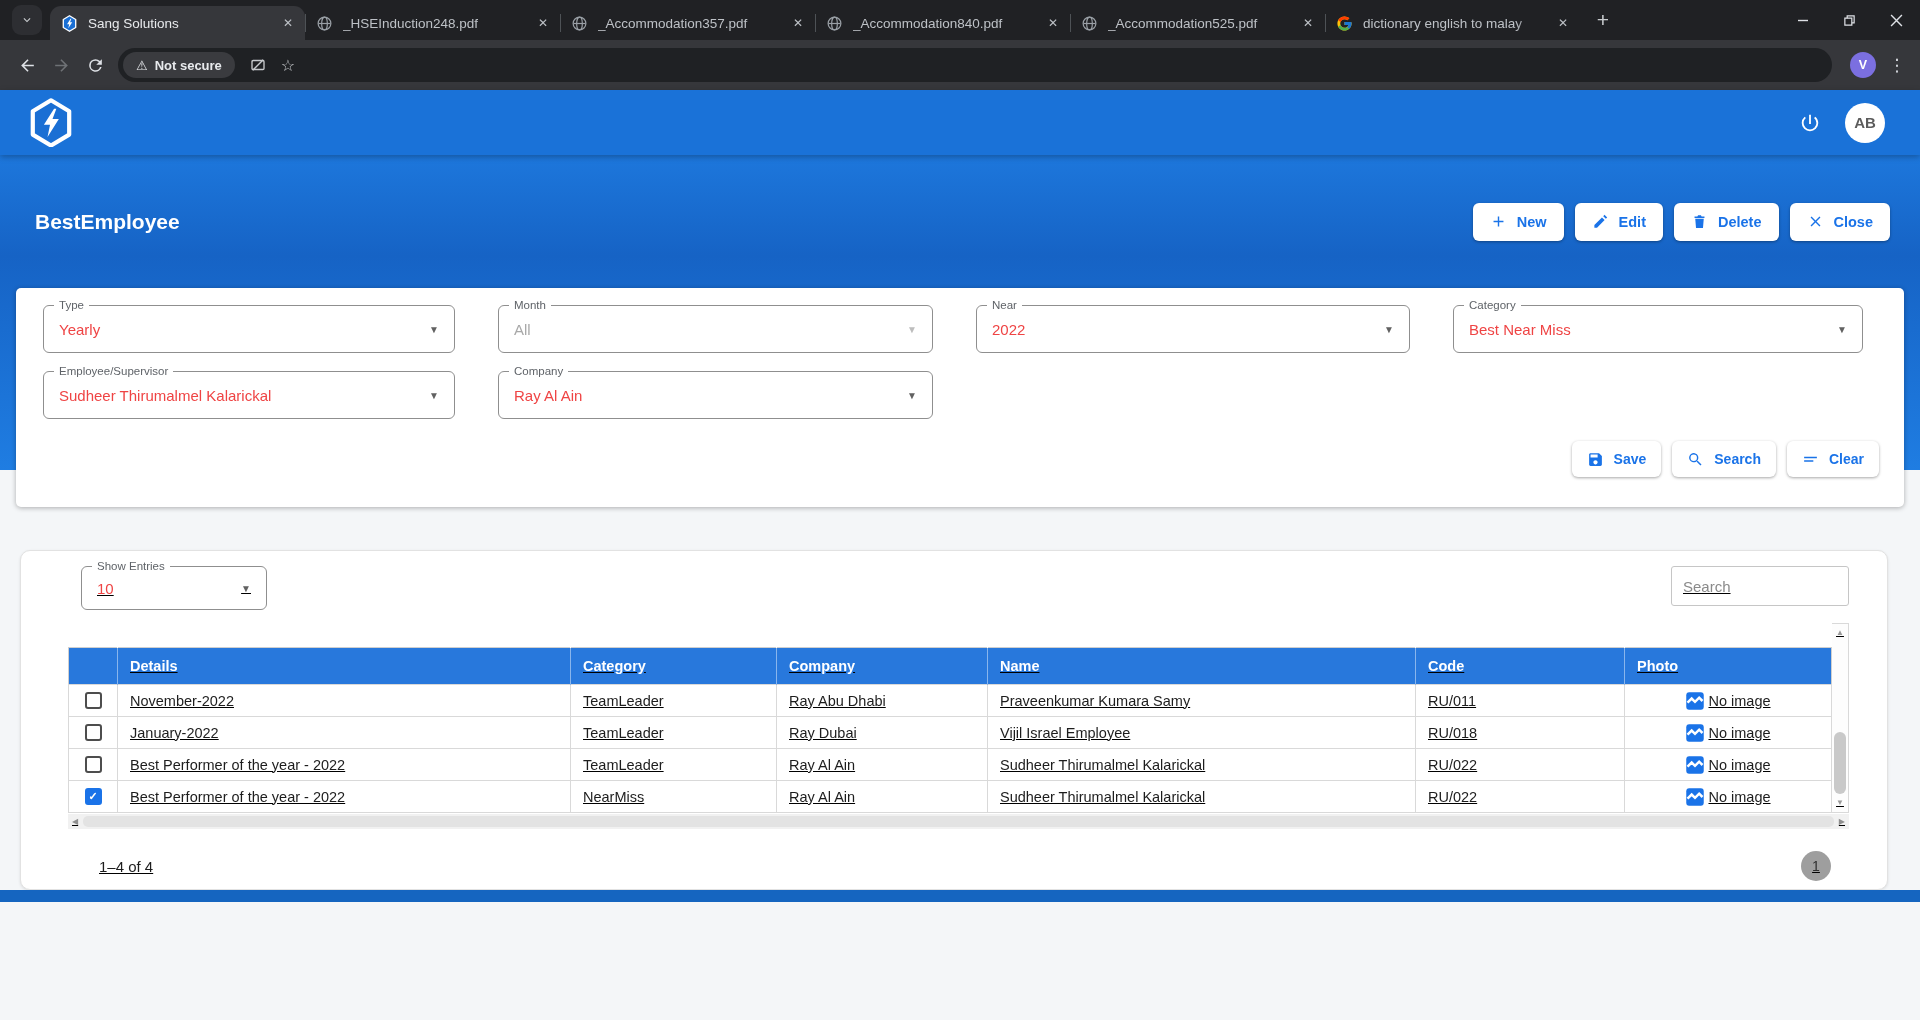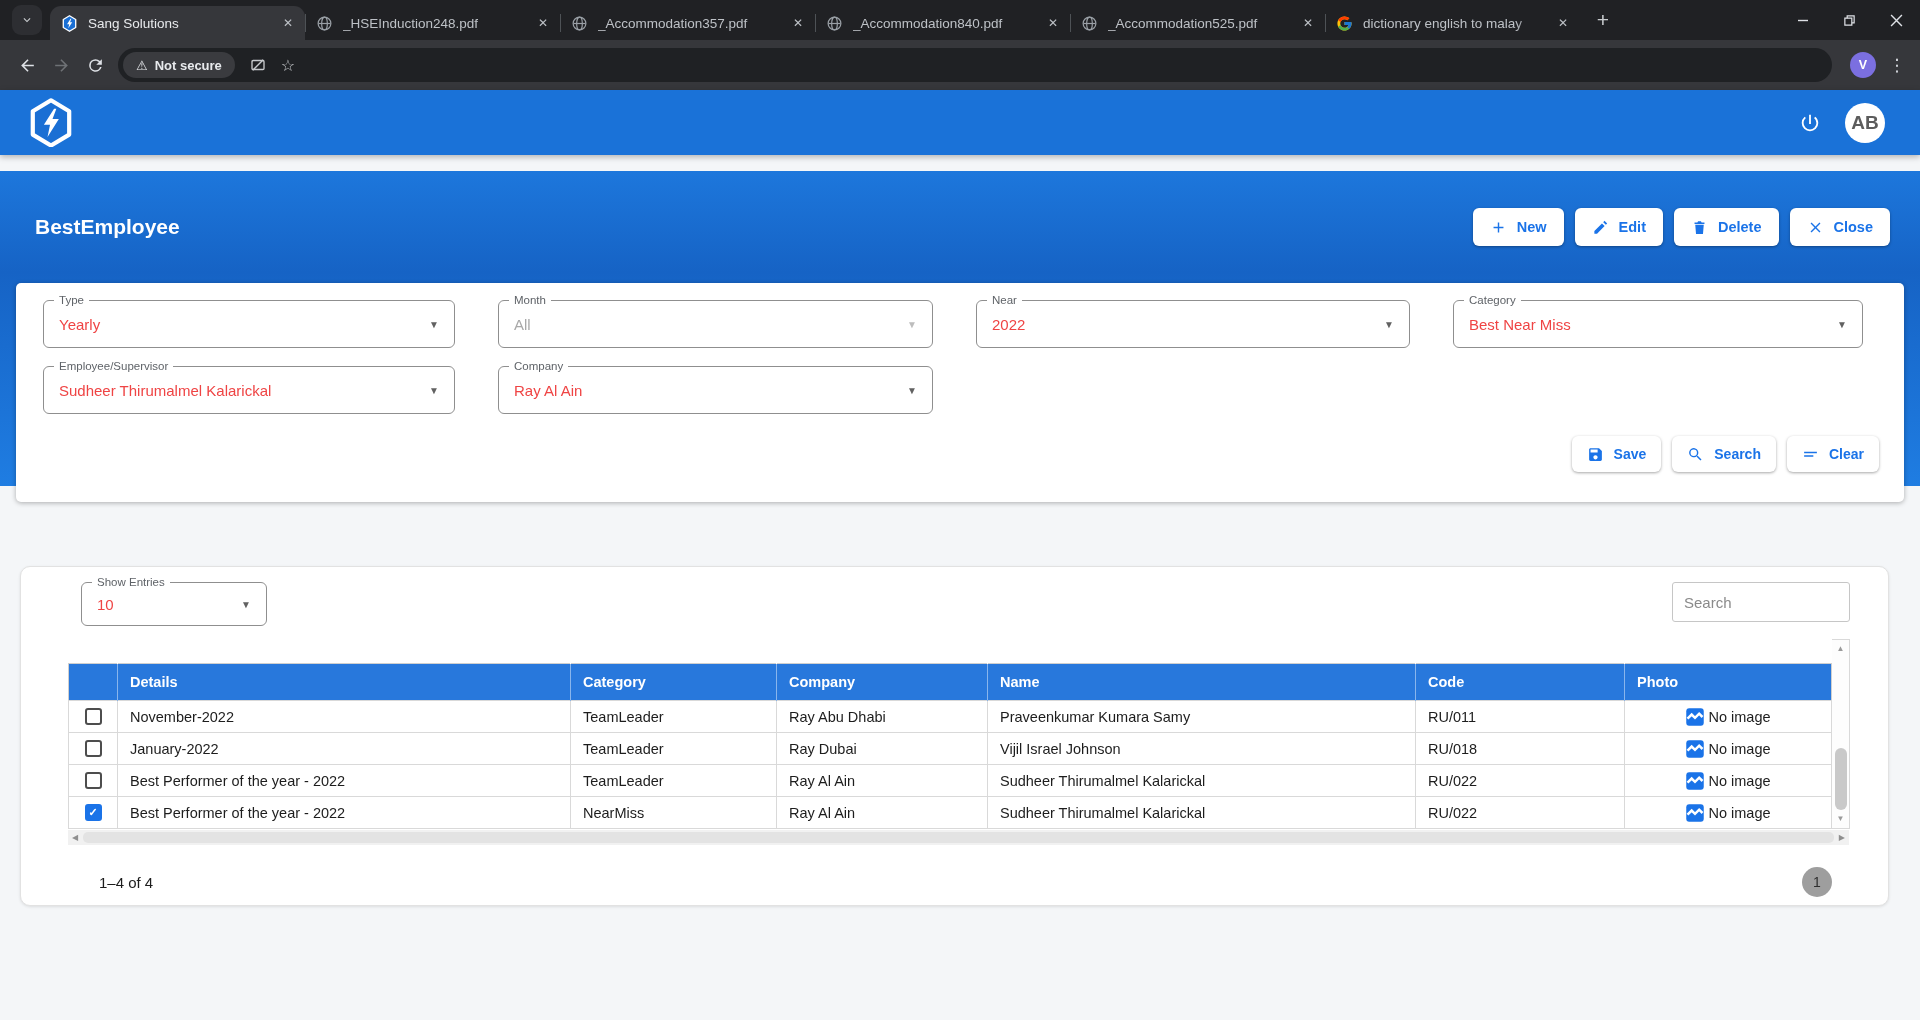--- a/index.html
+++ b/index.html
@@ -47,26 +47,26 @@
 
   
   .navbar { height:65px; background:var(--navbar,#1a72d8); display:flex; align-items:center;
     padding:0 35px 0 28px; position:relative; z-index:3; box-shadow:0 2px 6px rgba(0,0,0,.28); }
   .nav-logo { width:46px; height:50px; margin-right:26px; flex:none; }
   .nav-menu { display:flex; gap:41px; }
   .nav-item { color:#fff; font-size:14px; font-weight:bold; letter-spacing:.4px; white-space:nowrap; }
   .nav-right { margin-left:auto; display:flex; align-items:center; gap:24px; }
   .power-btn { display:flex; } .power-btn svg { width:22px; height:22px; fill:#fff; }
   .avatar-ab { width:40px; height:40px; background:#fff; border-radius:50%; color:#5c5c5c;
-    font-size:19px; font-weight:bold; display:flex; align-items:center; justify-content:center; }
+    font-size:15px; font-weight:bold; display:flex; align-items:center; justify-content:center; }
 
   
   .hero { height:315px; background:linear-gradient(180deg,#1d77dc 0%,#1663c5 32%,#1f7de2 100%);
     padding:0 16px; position:relative; z-index:2; }
-  .title-row { height:112px; display:flex; align-items:center; padding:0 14px 0 19px;margin-top:16px; }
+  .title-row { height:133px; display:flex; align-items:center; padding:0 14px 0 19px; }
   .page-title { color:#fff; font-size:21px; font-weight:bold; }
   .hero-actions { margin-left:auto; display:flex; gap:11px; }
   .btn-white { height:38px; background:#fff; border:none; border-radius:6px; display:inline-flex;
     align-items:center; gap:10px; padding:0 17px; color:var(--accent,#1a73e8); font-weight:bold;
     font-size:14.5px; box-shadow:0 1px 3px rgba(0,0,0,.35); font-family:inherit; }
   .btn-white svg { width:17px; height:17px; fill:var(--accent,#1a73e8); flex:none; }
   .filter-card { background:#fff; border-radius:5px; box-shadow:0 1px 5px rgba(0,0,0,.3);
     height:219px; padding:17px 25px 0 27px; }
   .filters-grid { display:grid; grid-template-columns:412px 435px 434px 410px; column-gap:43px; row-gap:18px; }
   .select-field { position:relative; height:48px; border:1px solid #8f8f8f; border-radius:6px;
@@ -74,21 +74,21 @@
   .float-label { position:absolute; top:-8px; left:10px; background:#fff; padding:0 5px;
     font-size:11.5px; color:#5f6368; line-height:14px; }
   .select-value { flex:1; font-size:15px; color:#ef4444; white-space:nowrap; overflow:hidden; }
   .select-arrow { font-size:10px; color:#616161; margin-left:8px; }
   .select-field.disabled .select-value { color:#a8a8a8; }
   .select-field.disabled .select-arrow { color:#bdbdbd; }
   .filter-actions { display:flex; justify-content:flex-end; gap:11px; margin-top:22px; }
   .btn-white.small { height:36px; padding:0 15px; font-size:14px; }
 
   
-  .content { height:550px; display:flex; flex-direction:row; padding-top:80px; position:relative; z-index:1; }
+  .content { height:550px; display:flex; flex-direction:column; padding-top:80px; position:relative; z-index:1;text-decoration:underline; }
   .table-card { margin:0 32px 0 20px; background:#fff; border:1px solid #e2e2e2; border-radius:10px;
     height:340px; padding:15px 38px 0 47px; box-shadow:0 1px 3px rgba(0,0,0,.10); }
   .card-top { display:flex; justify-content:space-between; align-items:flex-start; margin-bottom:13px; }
   .show-entries { width:186px; height:44px; margin-left:13px; }
   .search-input { width:178px; height:40px; border:1px solid #c6c6c6; border-radius:3px; padding:0 11px;
     font-size:15px; color:#333; font-family:inherit; outline:none; background:#fff; }
   .search-input::placeholder { color:#8a8a8a; }
   .table-zone { display:flex; }
   table { border-collapse:collapse; table-layout:fixed; width:1763px; border:1px solid #cfcfcf;margin-top:24px; }
   thead th { height:37px; background:var(--grid_header,#2878dc); color:#fff; font-size:14.5px;
@@ -413,21 +413,21 @@
                 </span>
               </td>
             </tr>
             <tr>
               <td class="cb-cell">
                 <span class="cb"></span>
               </td>
               <td>January-2022</td>
               <td>TeamLeader</td>
               <td>Ray Dubai</td>
-              <td>Vijil Israel Johnson</td>
+              <td>Vijil Israel Employee</td>
               <td>RU/018</td>
               <td>
                 <span class="photo-wrap">
                   <span class="noimg-icon">
                       <svg viewBox="0 0 24 24">
                         <rect x="1.5" y="1.5" width="21" height="21" rx="3.5" fill="#1a73e8"></rect>
                         <polyline points="3,14 8,9 12,13 17,8 21,12" stroke="#fff" stroke-width="3" fill="none"></polyline>
                       </svg>
                     </span>
                   <span>No image</span>

